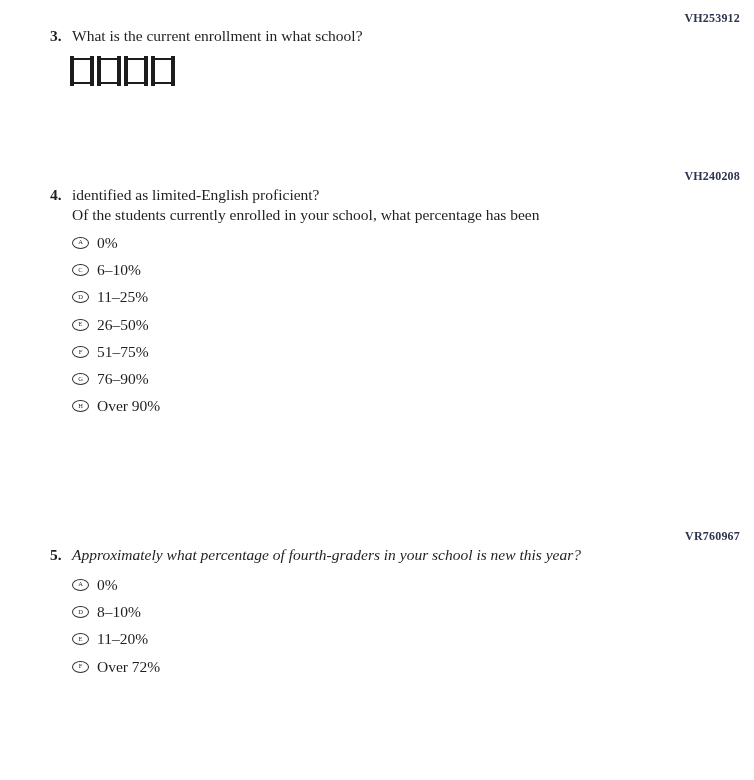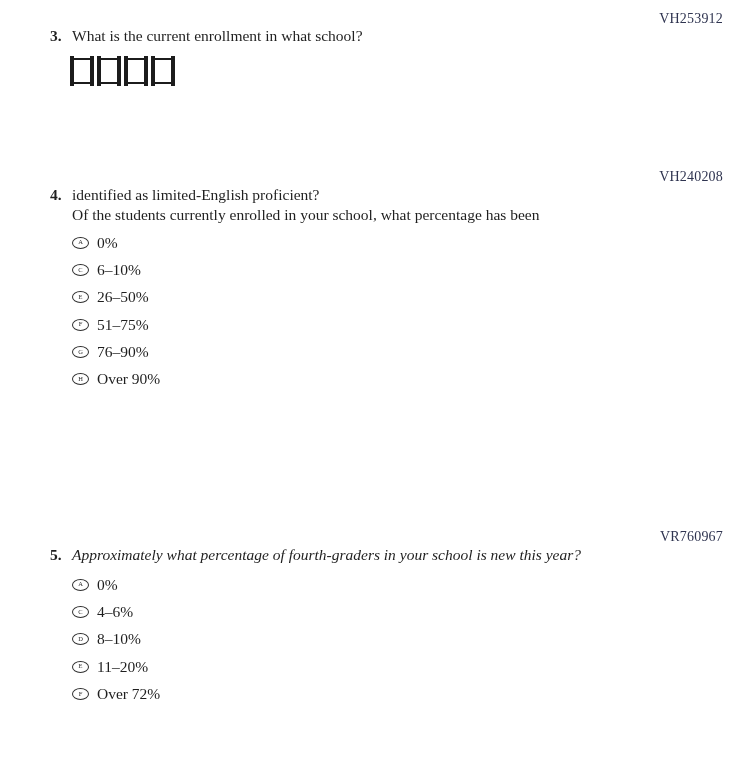--- a/index.html
+++ b/index.html
@@ -18,25 +18,25 @@
   .page{
     position:relative;
     width:754px;
     height:780px;
     background:var(--bg);
     overflow:hidden;
   }
   
   .q-code{
     position:absolute;
-    right:31px;
-    font-size:14px;
+    right:14px;
+    font-size:12px;
     letter-spacing:0.2px;
     color:var(--code-ink);
-    font-weight:normal;
+    font-weight:bold;
   }
   #code-q3{top:11px;}
   #code-q4{top:169px;}
   #code-q5{top:529px;}
 
   
   .q-num{
     position:absolute;
     left:50px;
     font-size:15.5px;
@@ -152,20 +152,26 @@
       <span class="option-label">0%</span>
     </div>
     <div class="option-row">
       <span class="bubble">
           <span class="bubble-letter">C</span>
         </span>
       <span class="option-label">6–10%</span>
     </div>
     <div class="option-row">
       <span class="bubble">
+          <span class="bubble-letter">D</span>
+        </span>
+      <span class="option-label">11–25%</span>
+    </div>
+    <div class="option-row">
+      <span class="bubble">
           <span class="bubble-letter">E</span>
         </span>
       <span class="option-label">26–50%</span>
     </div>
     <div class="option-row">
       <span class="bubble">
           <span class="bubble-letter">F</span>
         </span>
       <span class="option-label">51–75%</span>
     </div>
@@ -190,26 +196,20 @@
   </div>
   <div class="options" id="options-q5">
     <div class="option-row">
       <span class="bubble">
           <span class="bubble-letter">A</span>
         </span>
       <span class="option-label">0%</span>
     </div>
     <div class="option-row">
       <span class="bubble">
-          <span class="bubble-letter">C</span>
-        </span>
-      <span class="option-label">4–6%</span>
-    </div>
-    <div class="option-row">
-      <span class="bubble">
           <span class="bubble-letter">D</span>
         </span>
       <span class="option-label">8–10%</span>
     </div>
     <div class="option-row">
       <span class="bubble">
           <span class="bubble-letter">E</span>
         </span>
       <span class="option-label">11–20%</span>
     </div>

